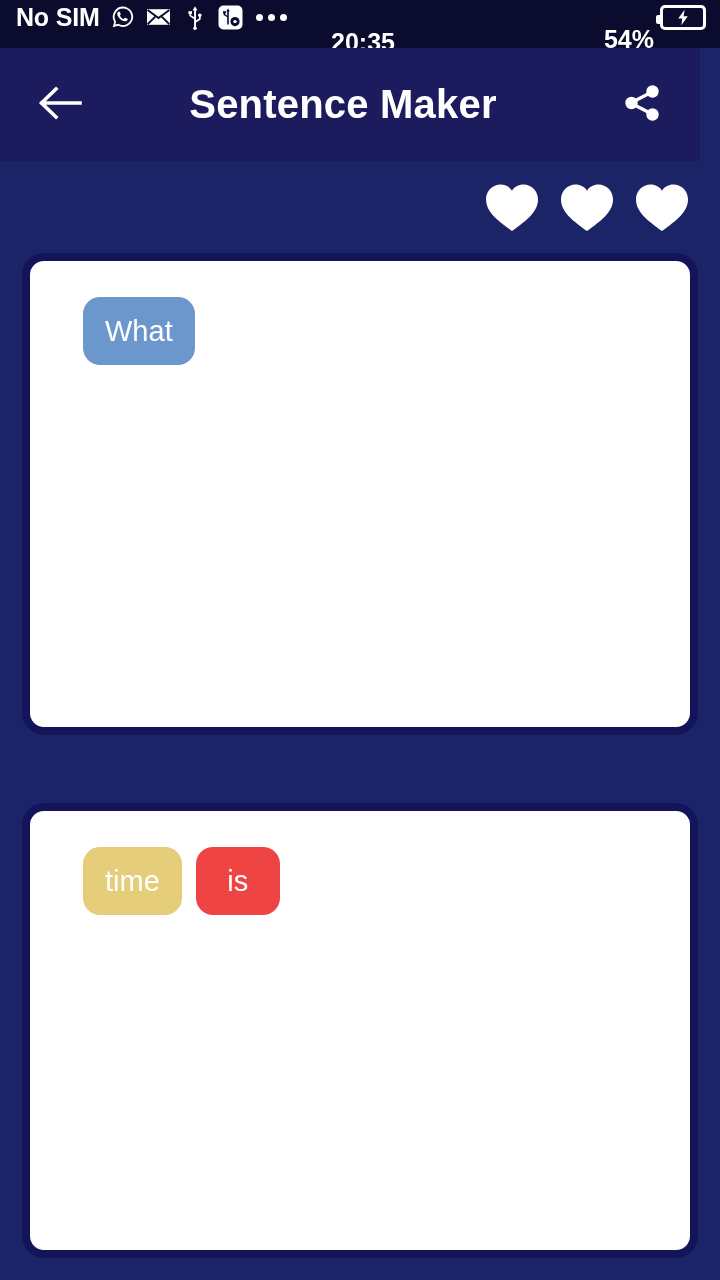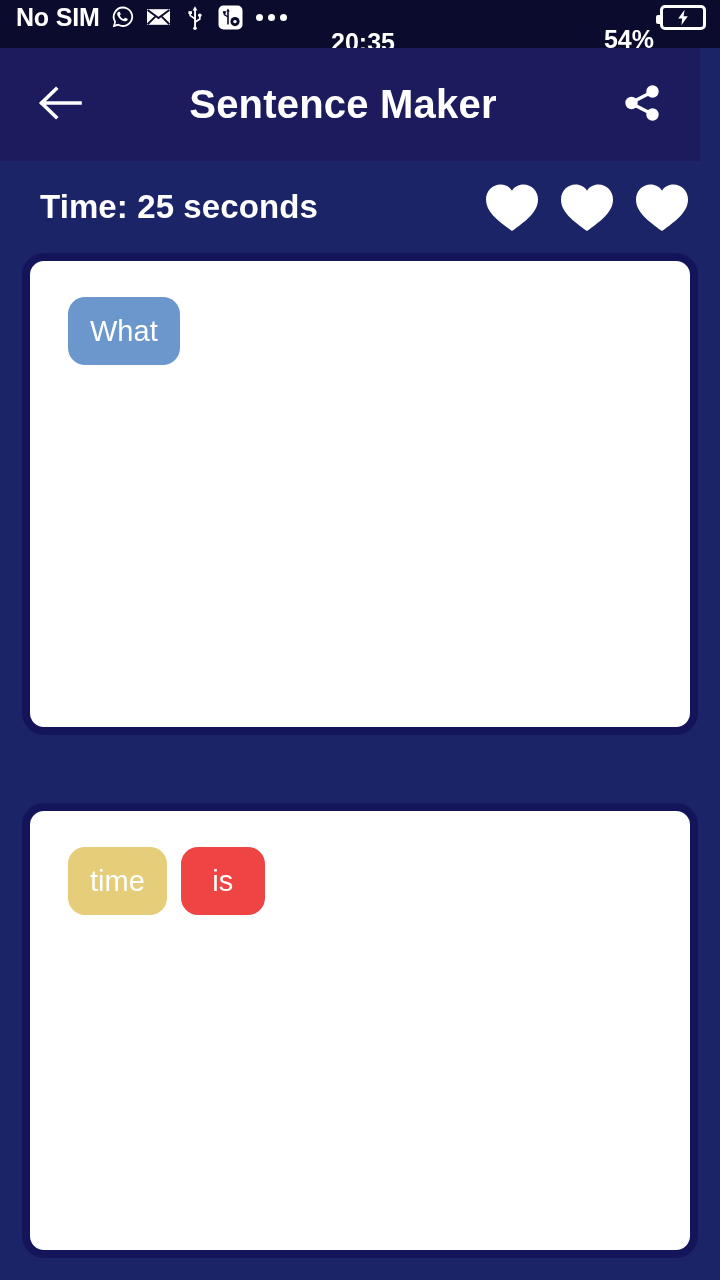--- a/index.html
+++ b/index.html
@@ -176,20 +176,21 @@
 
   
   .card {
     position: absolute;
     left: 22px;
     width: 676px;
     background: #ffffff;
     border-radius: 22px;
     border: 8px solid #14145a;
     overflow: hidden;
+    padding-left: 15px;
   }
   .card-answer { top: 253px;  height: 482px; }
   .card-bank   { top: 803px;  height: 455px; }
 
   .chip-area {
     padding: 36px 38px;
     display: flex;
     flex-wrap: wrap;
     align-content: flex-start;
     gap: 14px;
@@ -292,21 +293,20 @@
         <circle cx="31.5" cy="9.5" r="6.2" fill="#fff"></circle>
         <circle cx="10.5" cy="21" r="6.2" fill="#fff"></circle>
         <circle cx="31.5" cy="32.5" r="6.2" fill="#fff"></circle>
         <path d="M12.5 19.5 29.5 10.7M12.5 22.5 29.5 31.3" stroke="#fff" stroke-width="3.4" stroke-linecap="round"></path>
       </svg>
     </span>
   </div>
 </div>
 
 <div class="timer-row">
-  <span class="timer-text">Time: 25 seconds</span>
 
   <div class="lives">
     <span class="heart">
       <svg class="heart" viewBox="0 0 56 52">
         <path d="M28 50C14 40 2 31 2 18.5 2 10 8.5 3.6 16.6 3.6c4.8 0 9.1 2.4 11.4 6.1 2.3-3.7 6.6-6.1 11.4-6.1C47.5 3.6 54 10 54 18.5 54 31 42 40 28 50z" fill="#fff"></path>
       </svg>
     </span>
     <span class="heart">
       <svg class="heart" viewBox="0 0 56 52">
         <path d="M28 50C14 40 2 31 2 18.5 2 10 8.5 3.6 16.6 3.6c4.8 0 9.1 2.4 11.4 6.1 2.3-3.7 6.6-6.1 11.4-6.1C47.5 3.6 54 10 54 18.5 54 31 42 40 28 50z" fill="#fff"></path>

